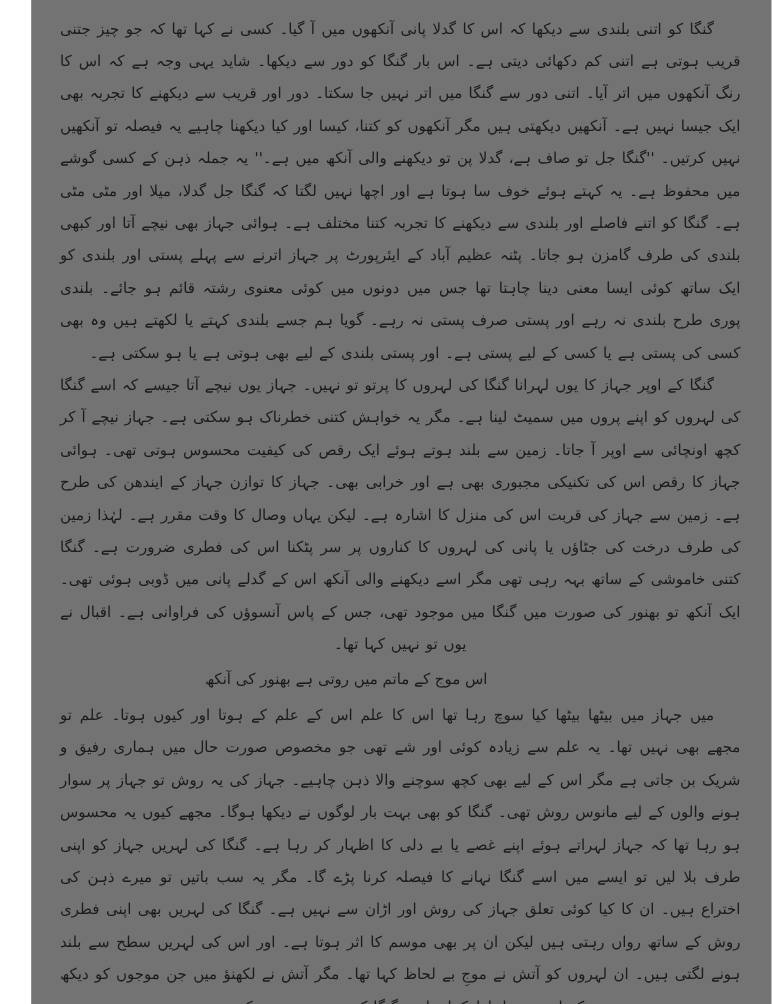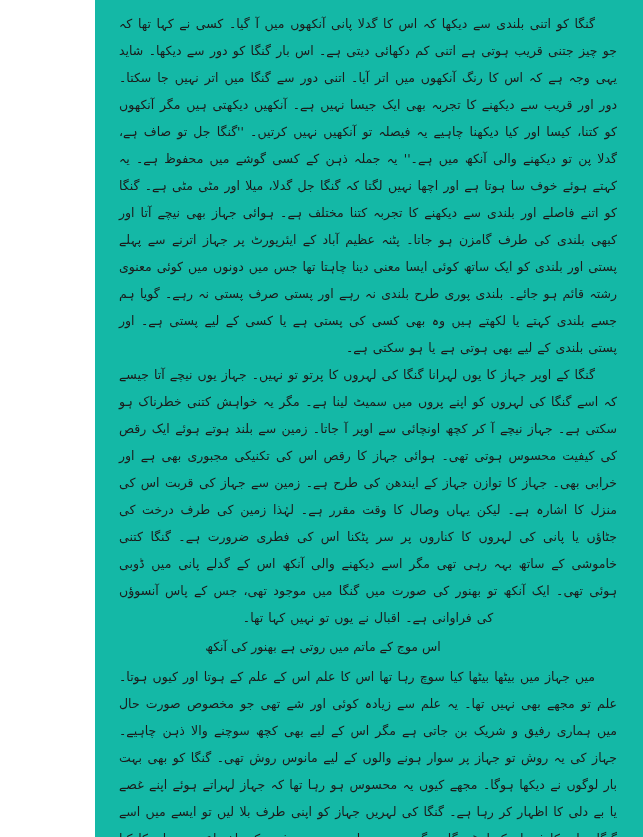--- a/index.html
+++ b/index.html
@@ -2,24 +2,24 @@
 <html dir="rtl" lang="ur"><head>
 <meta charset="utf-8">
 <style>
   html, body {
     margin: 0;
     padding: 0;
     background: #ffffff;
   }
   .sheet {
     position: relative;
-    width: 548px;
+    width: 617px;
     height: 837px;
     box-sizing: border-box;
-    background: #14b8a6;
+    background: #737373;
     overflow: hidden;
     padding: 10px 26px 0 24px;
     direction: rtl;
     font-family: "DejaVu Sans", sans-serif;
     color: #1b1b1b;
   }
   .para {
     margin: 0;
     font-size: 12.5px;
     line-height: 27px;

